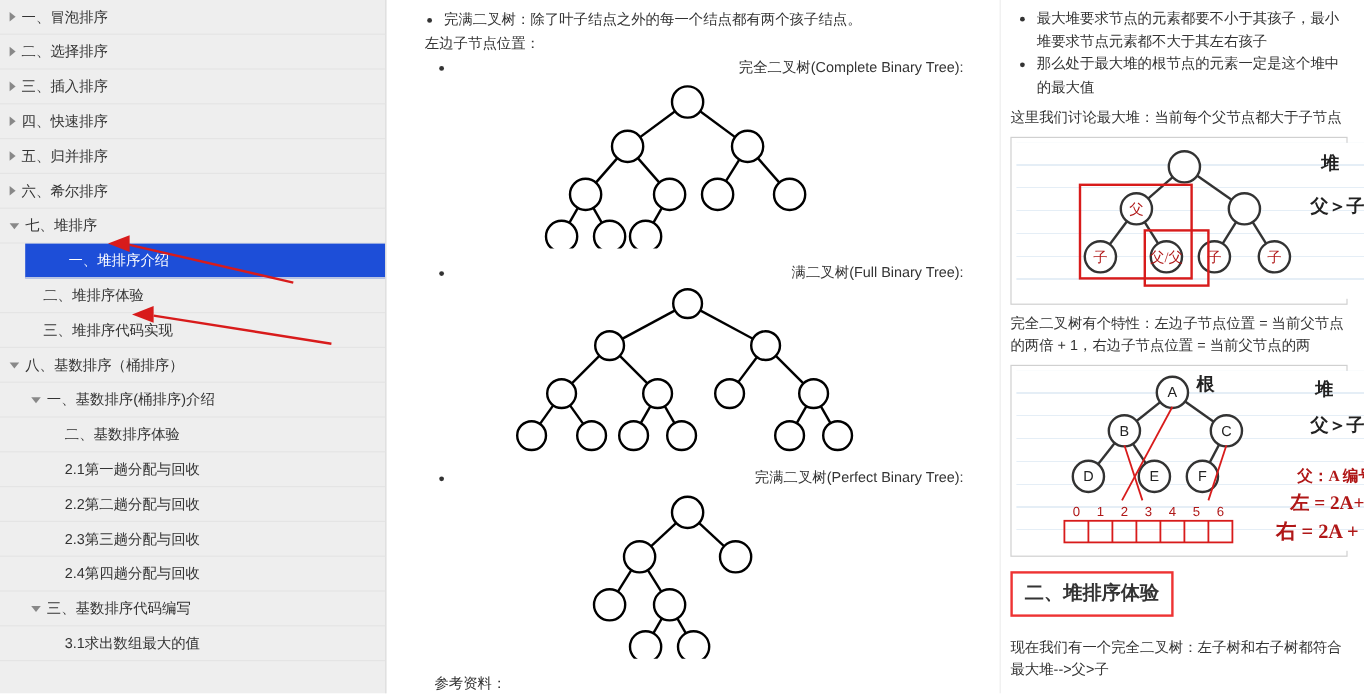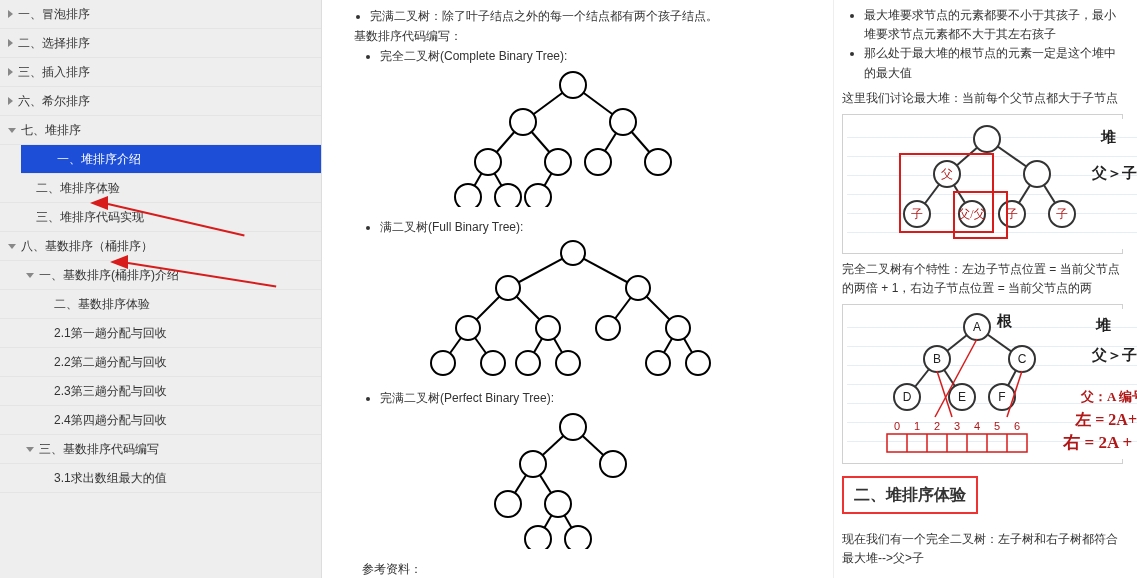--- a/index.html
+++ b/index.html
@@ -60,21 +60,21 @@
       overflow: hidden;
       padding: 6px 30px 10px 20px;
       color: #333;
       line-height: 1.5;
       position: relative;
     }
     .content ul { list-style: disc; margin-left: 28px; margin-bottom: 2px; }
     .content li { margin: 1px 0; }
     .content p { margin: 2px 0 2px 12px; }
     .figure { text-align: center; margin: 2px 0 6px 0; }
-    .sub-list { margin-left: 38px !important; }
+    .sub-list { margin-left: 38px !important; text-align: right; }
     .right {
       width: 304px;
       flex-shrink: 0;
       padding: 6px 14px 19px 8px;
       border-left: 1px solid #eee;
       color: #333;
       line-height: 1.6;
       position: relative;
     }
     .right ul { list-style: disc; margin-left: 22px; }
@@ -132,20 +132,28 @@
       <li class="nav-item level-0">
         <span class="caret"></span>
         <span>二、选择排序</span>
       </li>
       <li class="nav-item level-0">
         <span class="caret"></span>
         <span>三、插入排序</span>
       </li>
       <li class="nav-item level-0">
         <span class="caret"></span>
+        <span>四、快速排序</span>
+      </li>
+      <li class="nav-item level-0">
+        <span class="caret"></span>
+        <span>五、归并排序</span>
+      </li>
+      <li class="nav-item level-0">
+        <span class="caret"></span>
         <span>六、希尔排序</span>
       </li>
       <li class="nav-item level-0">
         <span class="caret open"></span>
         <span>七、堆排序</span>
       </li>
       <li class="nav-item level-1 active">
         <span class="spacer"></span>
         <span>一、堆排序介绍</span>
       </li>
@@ -202,21 +210,21 @@
   <div class="arrow" style="left:128px; top:262px;">
     <div class="arr-head"></div>
     <div class="arr-line" style="width:150px; left:0; top:0; transform-origin:left; transform:rotate(9deg);"></div>
   </div>
 </div>
 
 <div class="content">
   <ul>
       <li>完满二叉树：除了叶子结点之外的每一个结点都有两个孩子结点。</li>
     </ul>
-  <p>基数排序代码编写：</p>
+  <p>左边子节点位置：</p>
 
   <ul class="sub-list">
       <li>完全二叉树(Complete Binary Tree):</li>
     </ul>
   <div class="figure">
     <svg class="tree-svg" width="300" height="140">
       <g stroke="#000" stroke-width="2" fill="#fff">
         <line x1="150" y1="18" x2="100" y2="55"></line>
           <line x1="150" y1="18" x2="200" y2="55"></line>
         <line x1="100" y1="55" x2="65" y2="95"></line>

